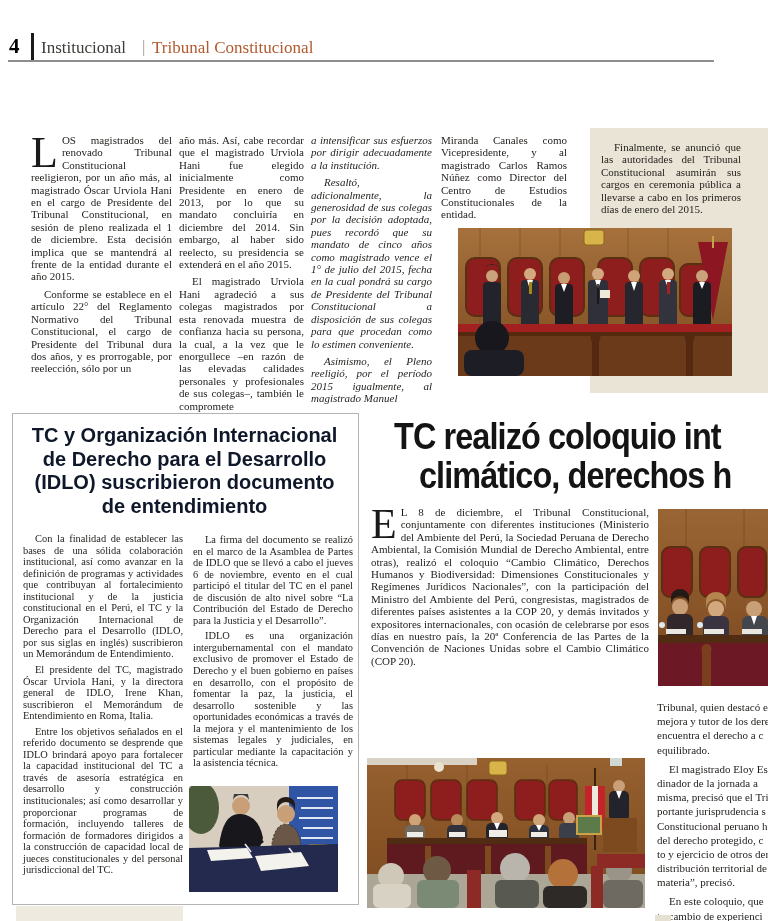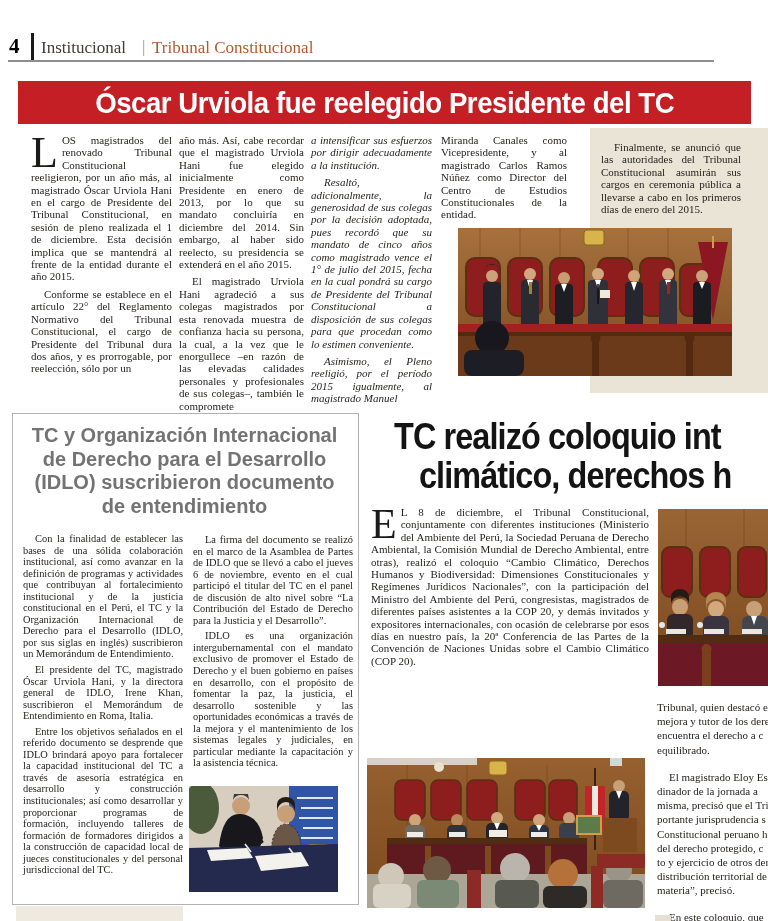--- a/index.html
+++ b/index.html
@@ -24,55 +24,52 @@
   .bodycol{font-size:11px;line-height:12.4px;text-align:justify;}
   .bodycol p{margin:0 0 5px 0;}
   .bodycol p.ind{text-indent:13px;}
   .dropcap{float:left;font-size:44px;line-height:34px;font-weight:normal;padding:2px 4px 0 0;color:#1c1a18;}
   .dropcap2{float:left;font-size:42px;line-height:33px;padding:2px 4px 0 0;color:#1c1a18;}
 
   .beige{background:#e9e4d6;}
 
   
   .idlobox{border:1.5px solid #b3b3b3;background:#fff;}
-  .idlohead{font-family:"Liberation Sans",sans-serif;font-weight:bold;color:#737373;
+  .idlohead{font-family:"Liberation Sans",sans-serif;font-weight:bold;color:#0f172a;
             font-size:20px;line-height:23.5px;text-align:center;}
   .smallcol{font-size:10.4px;line-height:11.55px;text-align:justify;}
   .smallcol p{margin:0 0 4px 0;}
   .smallcol p.ind{text-indent:12px;}
 
   
   .bigline{font-family:"Liberation Sans",sans-serif;font-weight:800;color:#141414;
            font-size:36px;letter-spacing:-1px;white-space:nowrap;transform:scaleX(.9);
            transform-origin:left top;}
 
   
   .fragcol{font-size:11px;line-height:14.2px;white-space:nowrap;overflow:hidden;}
   .fragcol div{height:14.2px;}
-  .fragcol .pgap{margin-top:13px;}
+  .fragcol .pgap{margin-top:5px;}
   .fragcol .find{padding-left:12px;}
 
   .photo{overflow:hidden;background:#7e4c22;}
   svg{display:block;}
 </style>
 </head>
 <body>
 
 <div class="page">
 
   <div class="abs pagenum" style="left:9px;top:34px;">4</div>
   <div class="abs vbar" style="left:31px;top:33px;"></div>
   <div class="abs kicker" style="left:41px;top:38px;">Institucional</div>
   <div class="abs kicker-sep" style="left:142px;top:37px;">|</div>
   <div class="abs kicker-sub" style="left:152px;top:38px;">Tribunal Constitucional</div>
   <div class="abs hrule" style="left:8px;top:60px;width:706px;"></div>
 
-  <div class="abs banner" style="left:18px;top:81px;width:733px;height:43px;">
-    <span>Óscar Urviola fue reelegido Presidente del TC</span>
-  </div>
 
   <div class="abs bodycol" style="left:31px;top:134px;width:141px;height:248px;">
     <p><span class="dropcap">L</span><span>OS magistrados del renovado Tribunal Constitucional reeligieron, por un año más, al magistrado Óscar Urviola Hani en el cargo de Presidente del Tribunal Constitucional, en sesión de pleno realizada el 1 de diciembre. Esta decisión implica que se mantendrá al frente de la entidad durante el año 2015.</span></p>
     <p class="ind">Conforme se establece en el artículo 22° del Reglamento Normativo del Tribunal Constitucional, el cargo de Presidente del Tribunal dura dos años, y es prorrogable, por reelección, sólo por un</p>
   </div>
   <div class="abs bodycol" style="left:179px;top:134px;width:125px;height:248px;">
     <p>año más. Así, cabe recordar que el magistrado Urviola Hani fue elegido inicialmente como Presidente en enero de 2013, por lo que su mandato concluiría en diciembre del 2014. Sin embargo, al haber sido reelecto, su presidencia se extenderá en el año 2015.</p>
     <p class="ind">El magistrado Urviola Hani agradeció a sus colegas magistrados por esta renovada muestra de confianza hacia su persona, la cual, a la vez que le enorgullece –en razón de las elevadas calidades personales y profesionales de sus colegas–, también le compromete</p>
   </div>
   <div class="abs bodycol" style="left:311px;top:134px;width:121px;height:248px;font-style:italic;">

